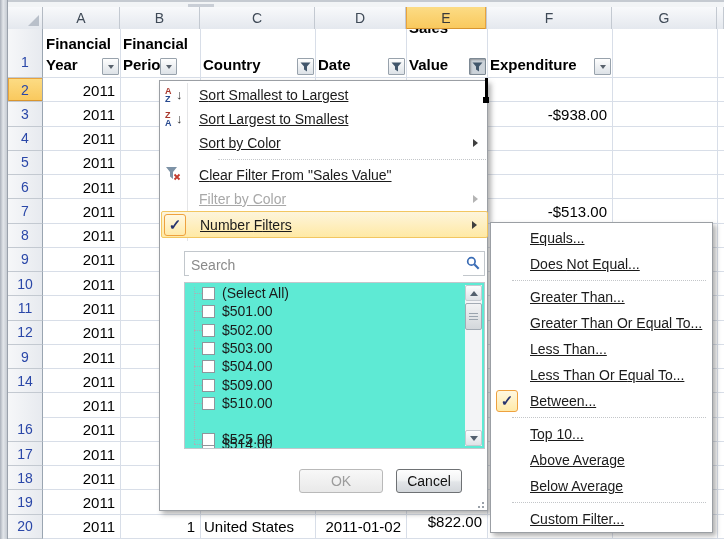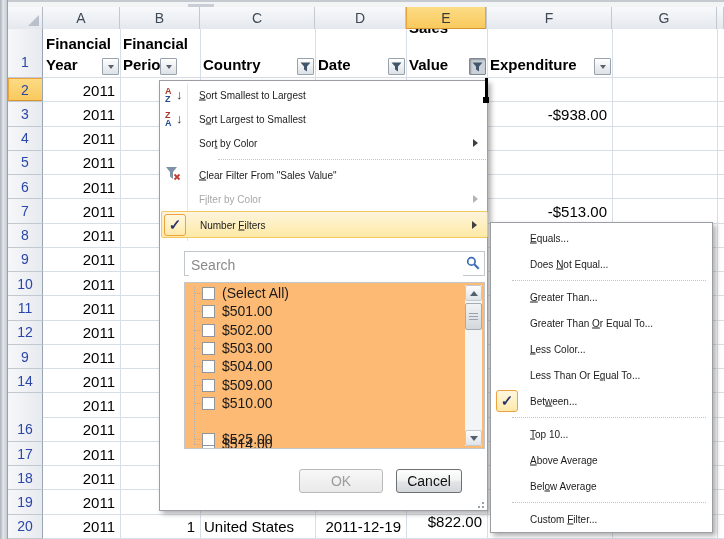--- a/index.html
+++ b/index.html
@@ -46,21 +46,21 @@
 
   
   .cursor-bar{left:485px;top:78px;width:3px;height:20px;background:#000;z-index:31;}
   .cursor-handle{left:483px;top:97px;width:6px;height:6px;background:#000;z-index:31;}
 
   
   .menu{left:159px;top:80px;width:329px;height:431px;background:#fff;border:1px solid #9b9fa4;box-sizing:border-box;
         z-index:30;box-shadow:3px 3px 5px rgba(80,80,80,.45);}
   .gutter-line{position:absolute;left:27px;top:2px;width:1px;height:158px;background:#e4e5e7;}
   .mi{position:absolute;left:1px;width:326px;cursor:default;}
-  .mi-label{position:absolute;left:38px;top:50%;transform:translateY(-50%);font-size:10px;color:#1b1b1b;white-space:nowrap;}
+  .mi-label{position:absolute;left:38px;top:50%;transform:translateY(-50%);font-size:14px;color:#1b1b1b;white-space:nowrap;text-decoration:underline;}
   .mi.dis .mi-label{color:#a8a8a8;}
   .mi.hl{background:linear-gradient(#fdf5dc,#ffe9a5);border:1px solid #f2c661;border-radius:2px;box-sizing:border-box;}
   .u{text-decoration:underline;}
   .mi-arrow{position:absolute;right:10px;top:50%;margin-top:-4px;width:0;height:0;
             border-left:5px solid #3f3f3f;border-top:4px solid transparent;border-bottom:4px solid transparent;}
   .mi.dis .mi-arrow{border-left-color:#b4b4b4;}
   .mi-ico{position:absolute;left:4px;top:50%;transform:translateY(-50%);width:20px;height:16px;}
   .msep{position:absolute;border-top:1px dotted #c3c6c9;height:0;}
   .checkbox-frame{position:absolute;width:22px;height:22px;border:1px solid #eea13f;border-radius:3px;box-sizing:border-box;
             background:linear-gradient(#fff8e1,#ffeaa9);display:flex;align-items:center;justify-content:center;
@@ -72,21 +72,21 @@
   .sico .ar{left:11px;top:0;font-size:13px;line-height:16px;font-weight:normal;color:#333;}
 
   
   .searchwrap{left:24px;top:170px;width:301px;height:25px;border:1px solid #c2c7cc;box-sizing:border-box;background:#fff;}
   .searchwrap input{position:absolute;left:4px;top:1px;width:270px;height:21px;border:none;outline:none;font-size:14px;
                     font-family:"Liberation Sans",sans-serif;color:#444;}
   .searchwrap input::placeholder{color:#8a8a8a;opacity:1;}
   .mag{position:absolute;right:3px;top:4px;width:15px;height:15px;}
 
   
-  .listbox{left:24px;top:201px;width:301px;height:167px;border:1px solid #c2c7cc;box-sizing:border-box;background:#fdba74;overflow:hidden;}
+  .listbox{left:24px;top:201px;width:301px;height:167px;border:1px solid #c2c7cc;box-sizing:border-box;background:#5eead4;overflow:hidden;}
   .tree-vline{position:absolute;left:9px;top:4px;height:157px;width:0;border-left:1px dotted #aab1b8;}
   .li{position:absolute;left:1px;width:260px;height:18.3px;}
   .li .stub{position:absolute;left:8px;top:9px;width:8px;border-top:1px dotted #aab1b8;}
   .li .cb{position:absolute;left:16px;top:3px;width:11px;height:11px;border:1px solid #8f959b;background:#fff;box-sizing:content-box;}
   .li .lbl{position:absolute;left:36px;top:1px;font-size:14px;line-height:17px;color:#1b1b1b;white-space:nowrap;}
   .pcb{position:absolute;left:17px;top:162px;width:11px;height:3px;border:1px solid #8f959b;border-bottom:none;background:#fff;}
 
   
   .sb{position:absolute;right:2px;top:2px;bottom:2px;width:17px;background:#f3f4f6;}
   .sb-btn{position:absolute;left:0;width:17px;height:16px;border:1px solid #c5cad0;border-radius:2px;box-sizing:border-box;
@@ -264,21 +264,21 @@
         <span class="mi-label"><span>Does </span><span class="u">N</span><span>ot Equal...</span></span>
       </div>
       <div class="msep" style="position: absolute; left: 21px; top: 57px; width: 194px; height: 0px;"></div>
       <div class="smi" style="position: absolute; left: 1px; top: 61px; width: 220px; height: 26px;">
         <span class="mi-label"><span></span><span class="u">G</span><span>reater Than...</span></span>
       </div>
       <div class="smi" style="position: absolute; left: 1px; top: 87px; width: 220px; height: 26px;">
         <span class="mi-label"><span>Greater Than </span><span class="u">O</span><span>r Equal To...</span></span>
       </div>
       <div class="smi" style="position: absolute; left: 1px; top: 113px; width: 220px; height: 26px;">
-        <span class="mi-label"><span></span><span class="u">L</span><span>ess Color...</span></span>
+        <span class="mi-label"><span></span><span class="u">L</span><span>ess Than...</span></span>
       </div>
       <div class="smi" style="position: absolute; left: 1px; top: 139px; width: 220px; height: 26px;">
         <span class="mi-label"><span>Less Than Or E</span><span class="u">q</span><span>ual To...</span></span>
       </div>
       <div class="smi" style="position: absolute; left: 1px; top: 165px; width: 220px; height: 26px;">
         <span class="checkbox-frame" style="position: absolute; left: 4px; top: 2px; width: 22px; height: 22px;">✓</span>
         <span class="mi-label"><span>Bet</span><span class="u">w</span><span>een...</span></span>
       </div>
       <div class="msep" style="position: absolute; left: 21px; top: 194px; width: 194px; height: 0px;"></div>
       <div class="smi" style="position: absolute; left: 1px; top: 198px; width: 220px; height: 26px;">
@@ -496,18 +496,18 @@
     <div class="cell r" style="position: absolute; left: 487px; top: 199.315px; width: 125px; height: 24.263px;">
       <span>-$513.00</span>
     </div>
     <div class="cell r" style="position: absolute; left: 120px; top: 514.734px; width: 80px; height: 24.263px;">
       <span>1</span>
     </div>
     <div class="cell l" style="position: absolute; left: 200px; top: 514.734px; width: 115px; height: 24.263px;">
       <span>United States</span>
     </div>
     <div class="cell r" style="position: absolute; left: 315px; top: 514.734px; width: 91px; height: 24.263px;">
-      <span>2011-12-19</span>
+      <span>2011-01-02</span>
     </div>
     <div class="cell r" style="position: absolute; left: 406px; top: 514.734px; width: 81px; height: 14px;">
       <span>$822.00</span>
     </div>
   </div>
 
 </body></html>

